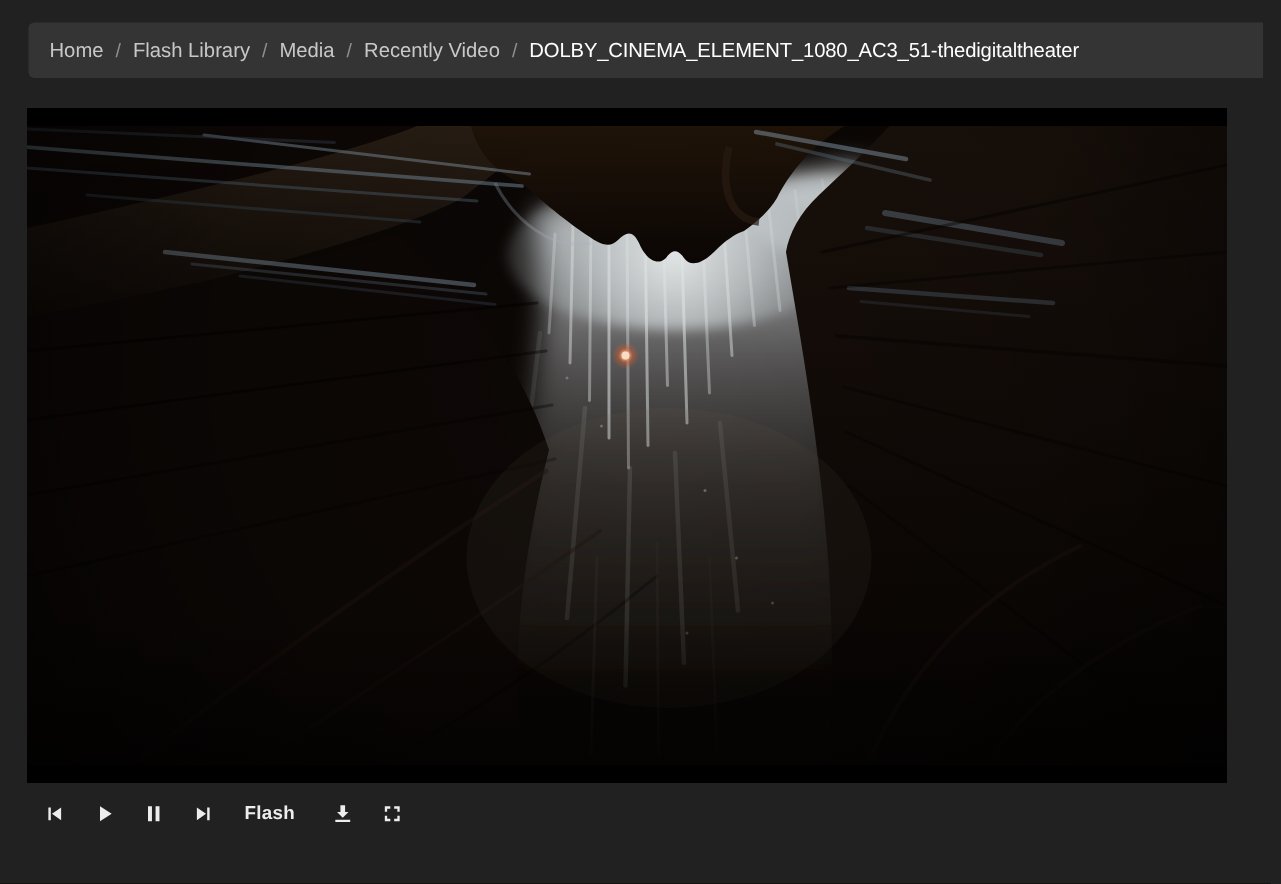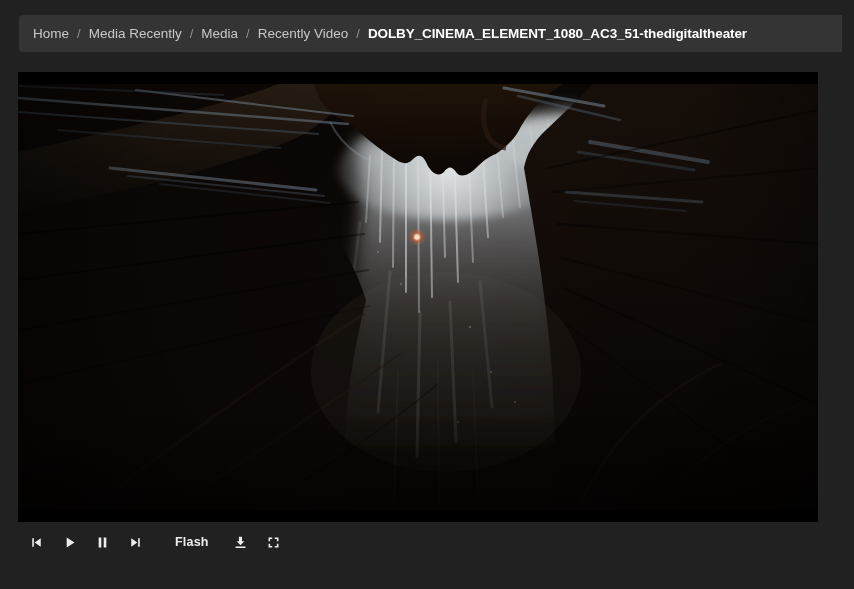--- a/index.html
+++ b/index.html
@@ -17,21 +17,21 @@
     display:flex;align-items:center;
     padding:0 10px 0 14px;box-sizing:border-box;
     white-space:nowrap;overflow:hidden;
   }
   .crumb{
     color:var(--breadcrumb-text,#c8c8c8);
     font-size:13.5px;line-height:1;cursor:pointer;
   }
   .crumb.active{
     color:var(--breadcrumb-active-text,#ffffff);
-    font-weight:700;cursor:default;letter-spacing:-0.1px;text-align:center;
+    font-weight:400;cursor:default;letter-spacing:-0.1px;text-align:center;
   }
   .sep{color:#8f8f8f;font-size:13px;margin:0 8px;line-height:1;}
   
   .video-shell{
     position:absolute;left:18px;top:72px;width:800px;height:450px;
     background:#000;cursor:pointer;
   }
   .video-shell svg{display:block;width:100%;height:100%;}
   
   .controls{
@@ -39,37 +39,37 @@
     display:flex;align-items:center;
   }
   .ctl-btn{
     background:none;border:none;padding:0;margin:0;
     width:20px;height:20px;display:flex;align-items:center;justify-content:center;
     cursor:pointer;
   }
   .ctl-btn svg{width:17px;height:17px;fill:var(--control-icon,#ededed);}
   .ctl-btn + .ctl-btn{margin-left:13px;}
   .flash-label{
-    margin-left:30px;
+    margin-left:18px;
     color:var(--control-icon,#ededed);
     font-size:12.5px;font-weight:700;letter-spacing:0.2px;
     background:none;border:none;padding:0;cursor:pointer;
     font-family:"Liberation Sans",sans-serif;
     text-align:center;
   }
   .dl-btn{margin-left:22px;}
   .fs-btn{margin-left:13px;}
 </style>
 </head>
 <body>
 
 <nav class="crumb-bar">
   <span class="crumb">Home</span>
   <span class="sep">/</span>
-  <span class="crumb">Media Recently</span>
+  <span class="crumb">Flash Library</span>
   <span class="sep">/</span>
   <span class="crumb">Media</span>
   <span class="sep">/</span>
   <span class="crumb">Recently Video</span>
   <span class="sep">/</span>
   <span class="crumb active">DOLBY_CINEMA_ELEMENT_1080_AC3_51-thedigitaltheater</span>
 </nav>
 
 <div class="video-shell">
   <svg viewBox="0 0 800 450" preserveAspectRatio="none">

